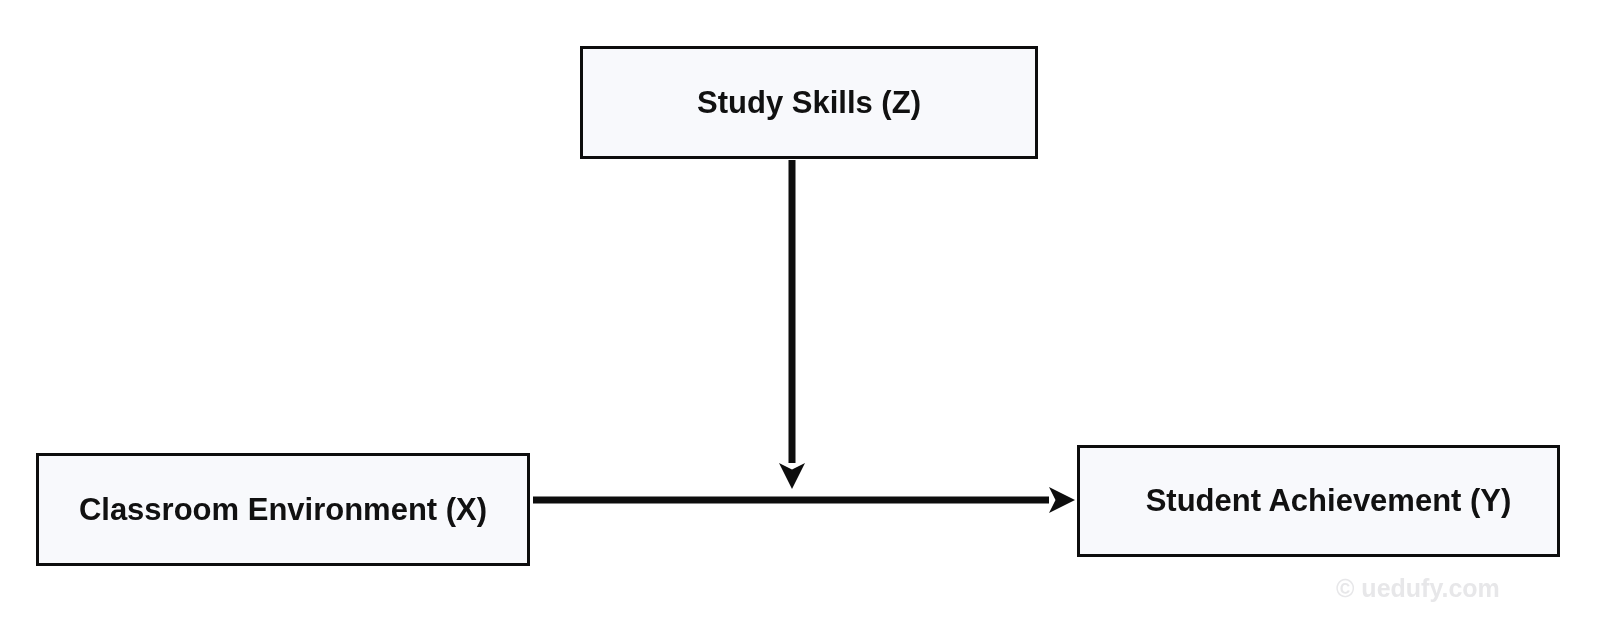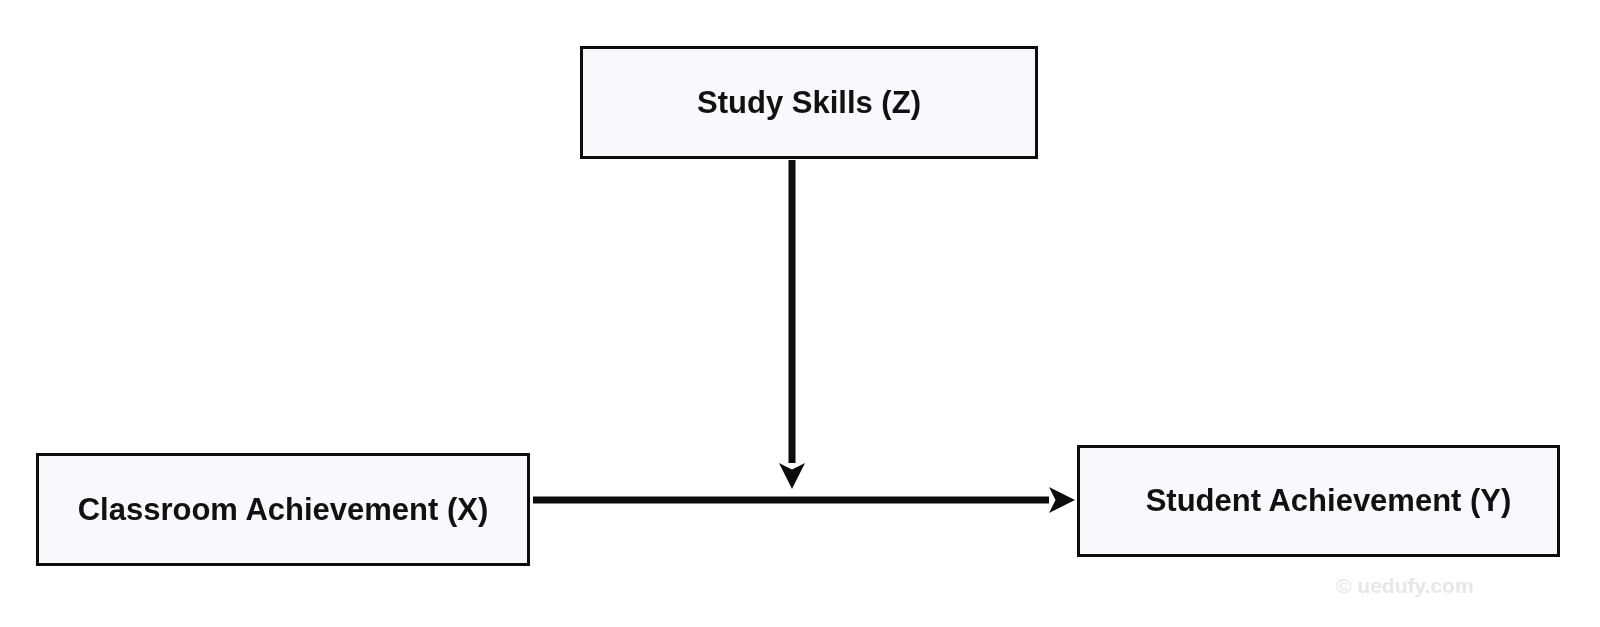--- a/index.html
+++ b/index.html
@@ -37,21 +37,21 @@
     left: 0; top: 0;
     width: 1600px;
     height: 627px;
     pointer-events: none;
   }
   .watermark {
     position: absolute;
     left: 1336px;
     top: 574px;
     font-weight: 700;
-    font-size: 21px;
+    font-size: 25px;
     color: #e7e7e9;
     white-space: nowrap;
     user-select: none;
   }
 </style>
 </head>
 <body>
 
 <div class="canvas">
 
@@ -65,21 +65,21 @@
     <line x1="533" y1="500" x2="1049" y2="500" stroke="#0d0d0d" stroke-width="7" marker-end="url(#arrowhead)"></line>
 
     <line x1="792" y1="160" x2="792" y2="463" stroke="#0d0d0d" stroke-width="7" marker-end="url(#arrowhead)"></line>
   </svg>
 
   <div class="node node-z">
     <span>Study Skills (Z)</span>
   </div>
 
   <div class="node node-x">
-    <span>Classroom Achievement (X)</span>
+    <span>Classroom Environment (X)</span>
   </div>
 
   <div class="node node-y">
     <span>Student Achievement (Y)</span>
   </div>
 
   <div class="watermark">© uedufy.com</div>
 
 </div>
 

